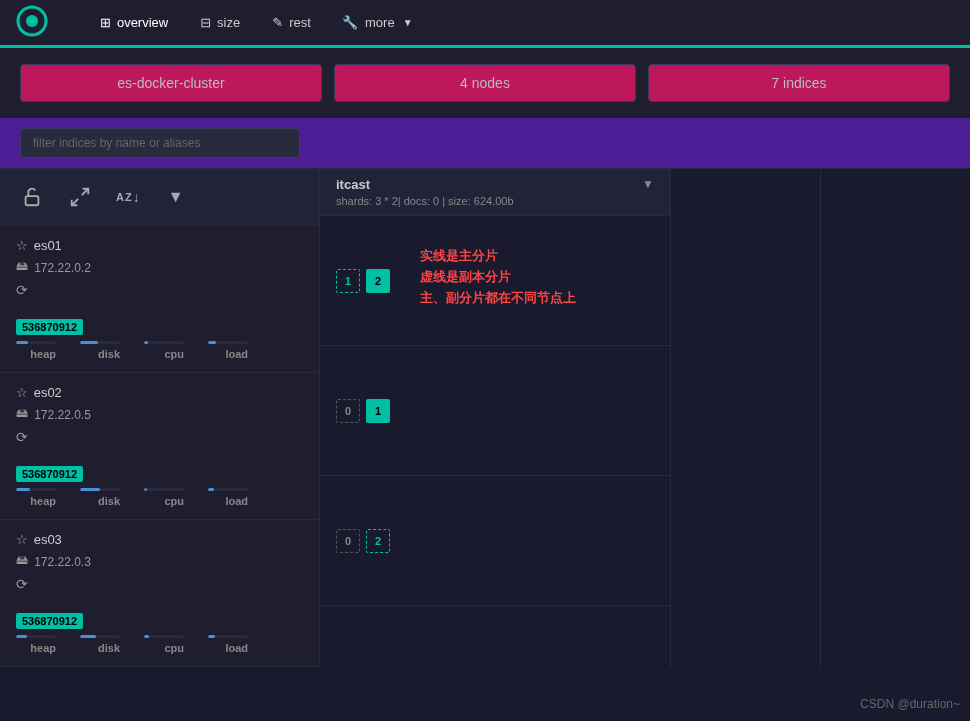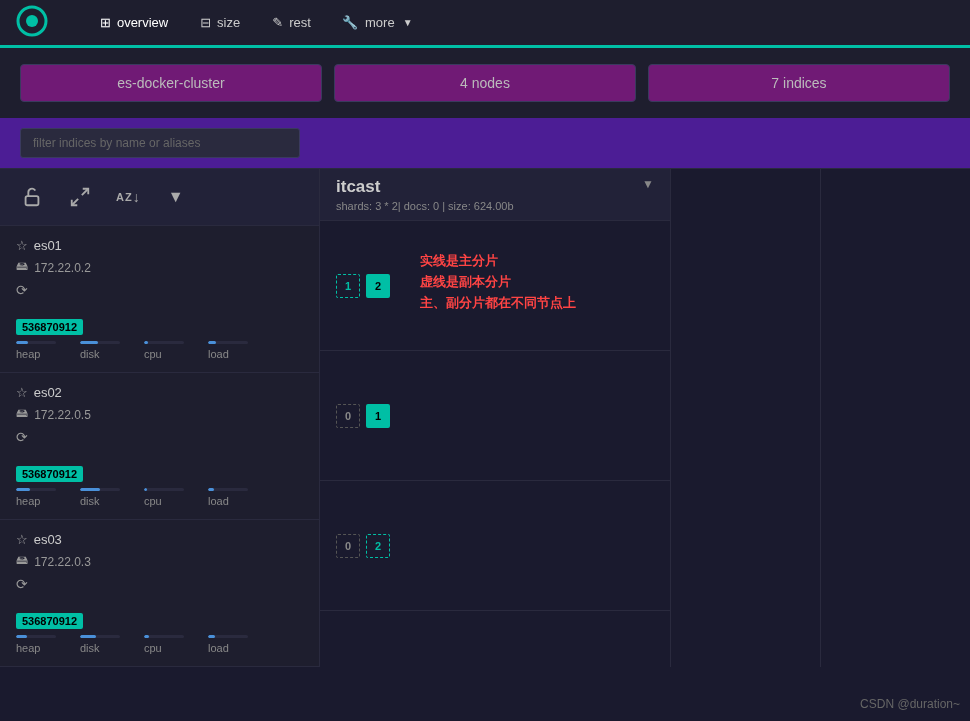--- a/index.html
+++ b/index.html
@@ -45,21 +45,21 @@
     .nav-item.active { color: #fff; }
 
     
     .summary-bar {
       background: #1e1e2e;
       padding: 16px 20px;
       display: flex;
       gap: 12px;
     }
     .summary-card {
-      background: #701a75;
+      background: #be185d;
       border: 1px solid #3a3a5e;
       border-radius: 4px;
       padding: 10px 24px;
       text-align: center;
       font-size: 14px;
       color: #bbb;
       cursor: pointer;
     }
     .summary-card:first-child { flex: 1; }
     .summary-card:nth-child(2) { flex: 1; }
@@ -193,22 +193,23 @@
     .node-stats {
       display: flex;
       gap: 24px;
       color: #888;
       font-size: 11px;
       align-items: flex-end;
     }
     .stat-item {
       display: flex;
       flex-direction: column;
-      align-items: flex-start;
+      align-items: flex-end;
       gap: 2px;
+      font-weight: bold;
     }
     .stat-bar-container {
       width: 40px;
       height: 3px;
       background: #2a2a3e;
       border-radius: 2px;
       overflow: hidden;
       margin-bottom: 2px;
     }
     .stat-bar { height: 100%; border-radius: 2px; }
@@ -225,21 +226,21 @@
     .index-header {
       background: #222238;
       border-bottom: 1px solid #2a2a3e;
       padding: 8px 16px;
       display: flex;
       justify-content: space-between;
       align-items: flex-start;
     }
     .index-name {
       color: #ccc;
-      font-size: 17px;
+      font-size: 13px;
       font-weight: bold;
     }
     .index-meta {
       color: #888;
       font-size: 11px;
       margin-top: 3px;
     }
     .index-header-arrow {
       color: #888;
       font-size: 12px;

